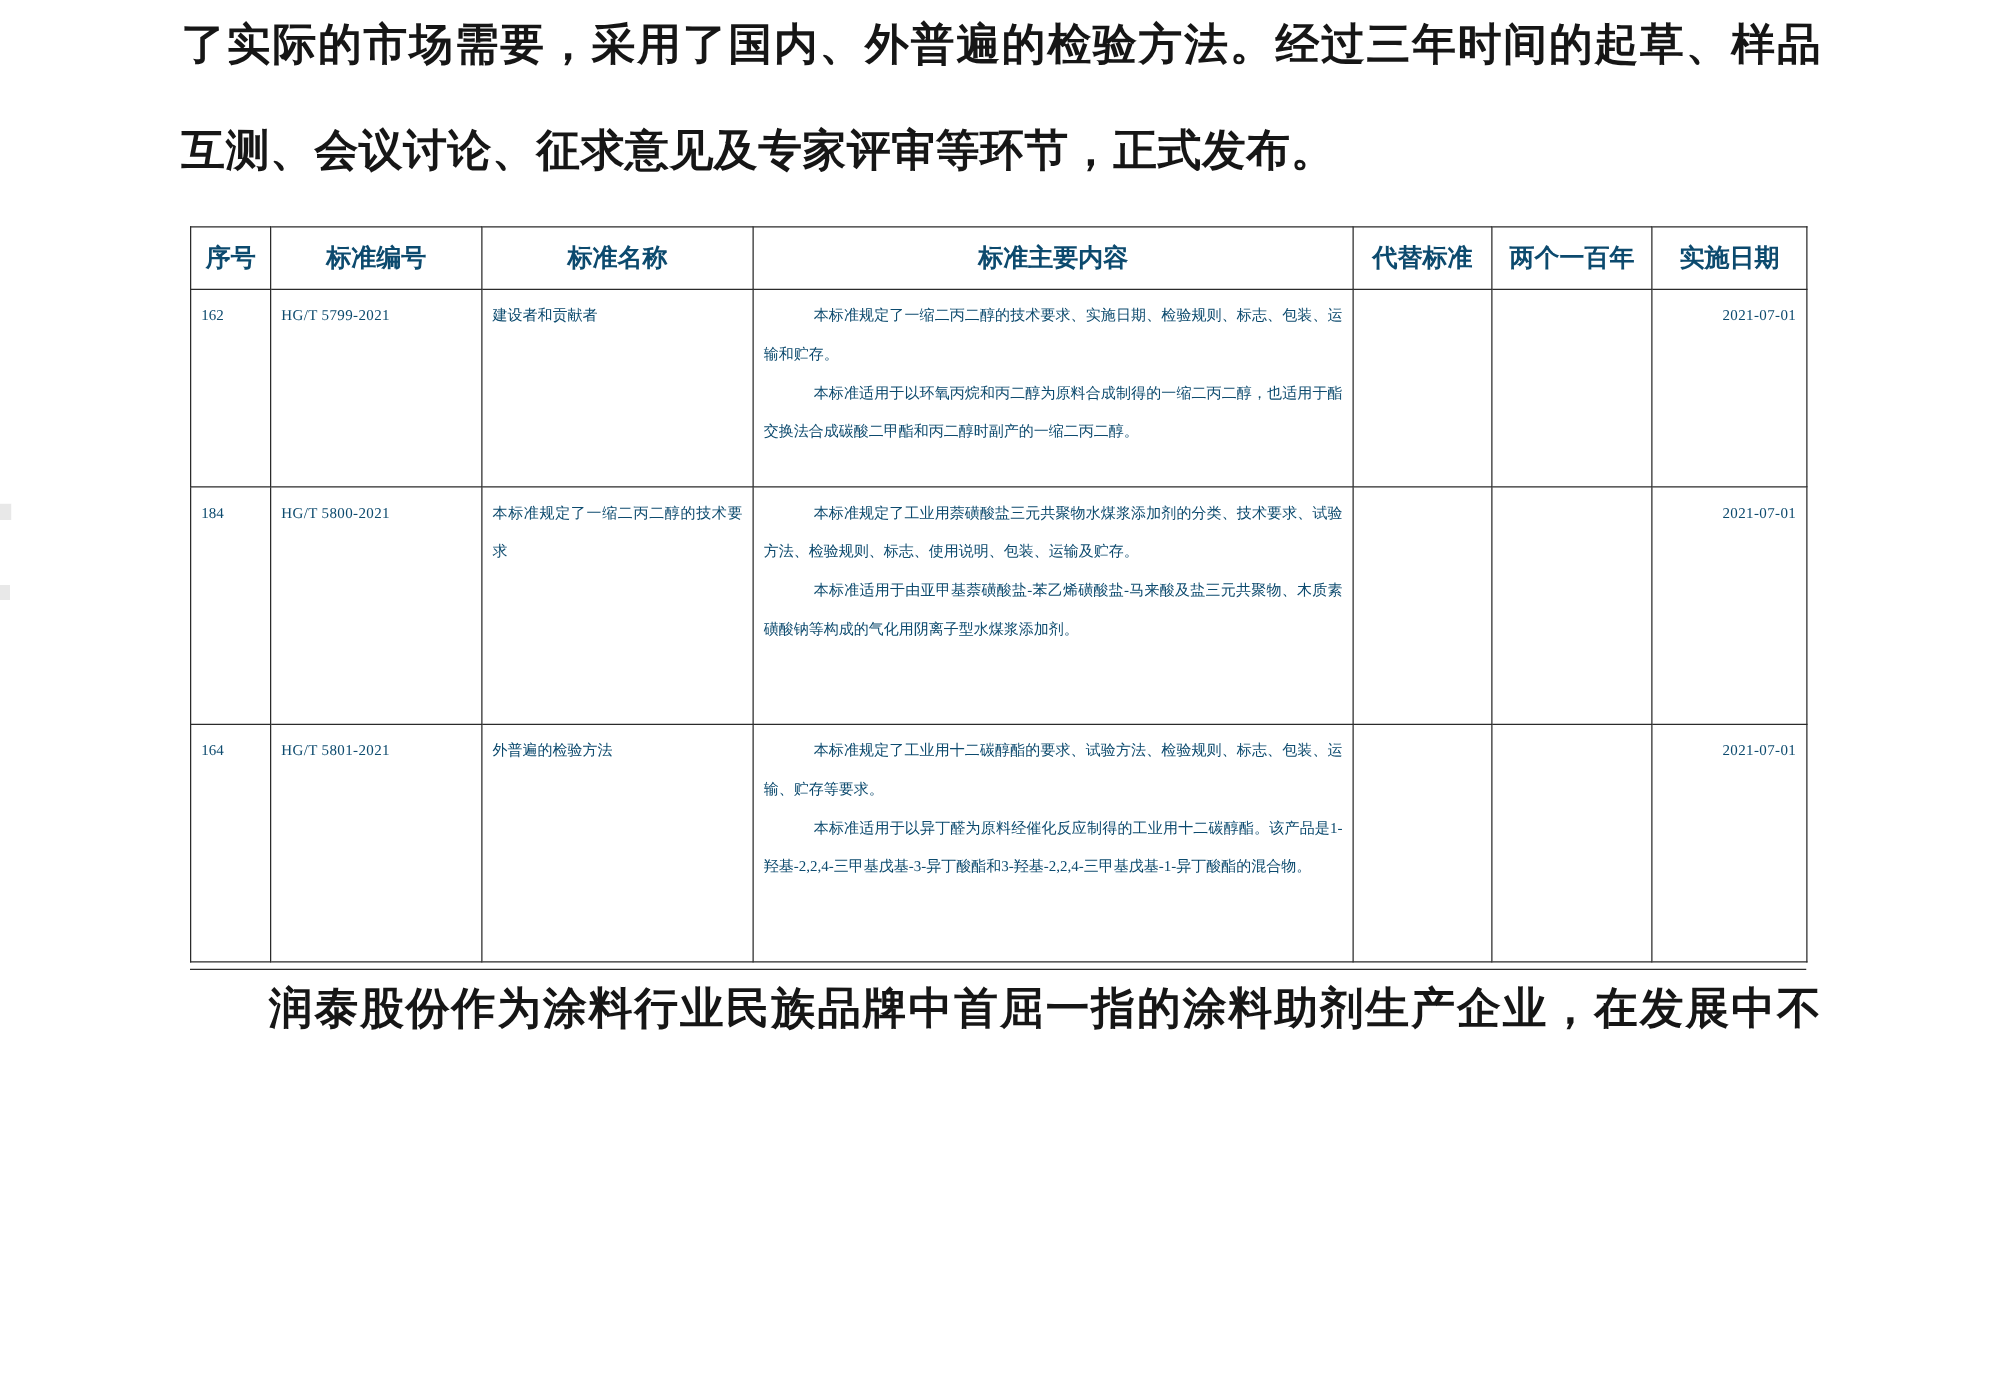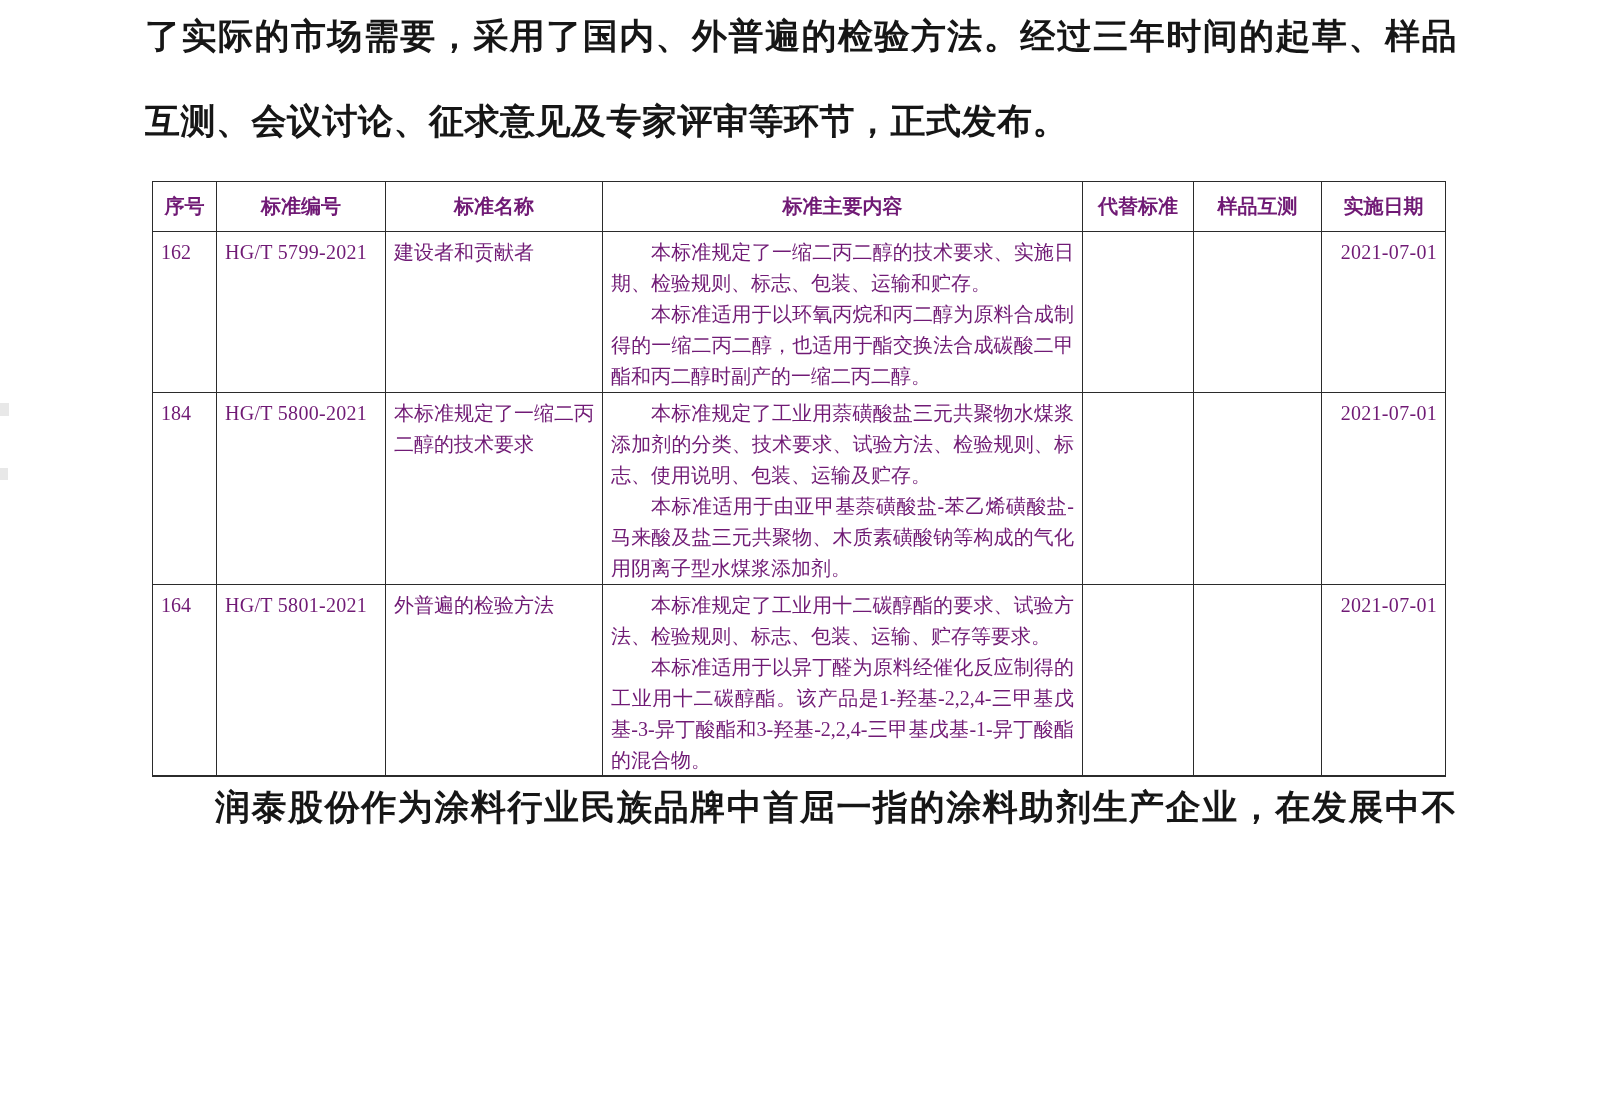--- a/index.html
+++ b/index.html
@@ -20,35 +20,35 @@
     margin:0;
   }
   .para.intro{top:-7px;}
   .para.closing{top:766px;line-height:82px;text-indent:70px;}
 
   
   table.std{
     position:absolute;left:152px;top:181px;
     width:1293px;border-collapse:collapse;table-layout:fixed;
     font-family:"Liberation Serif","DejaVu Serif",serif;
-    color:#701a75;
+    color:#0c4a6e;
   }
   table.std th,table.std td{
     border:1.4px solid #2b2b2b;
     vertical-align:top;
     overflow:hidden;
   }
   table.std th{
     height:49px;
     font-size:20px;font-weight:700;
     text-align:center;vertical-align:middle;
     padding:0 2px;
   }
   table.std td{
-    font-size:20px;line-height:31px;
+    font-size:12px;line-height:31px;
     padding:5px 8px 0 8px;
   }
   tr.r1{height:158px;}
   tr.r2{height:190px;}
   tr.r3{height:190px;padding-left:25px;}
   td.c-seq{padding-left:5px;}
   td.c-code{padding-left:9px;white-space:nowrap;letter-spacing:0.3px;}
   td.c-name{text-align:justify;}
   td.c-content{padding:5px 10px 0 10px;}
   td.c-content p{margin:0;text-indent:40px;text-align:justify;}
@@ -82,21 +82,21 @@
       <col style="width:128px">
       <col style="width:124px">
     </colgroup>
     <thead>
       <tr>
         <th>序号</th>
         <th>标准编号</th>
         <th>标准名称</th>
         <th>标准主要内容</th>
         <th>代替标准</th>
-        <th>样品互测</th>
+        <th>两个一百年</th>
         <th>实施日期</th>
       </tr>
     </thead>
     <tbody>
       <tr class="r1">
         <td class="c-seq">162</td>
         <td class="c-code">HG/T 5799-2021</td>
         <td class="c-name">建设者和贡献者</td>
         <td class="c-content">
           <p>本标准规定了一缩二丙二醇的技术要求、实施日期、检验规则、标志、包装、运输和贮存。</p>

